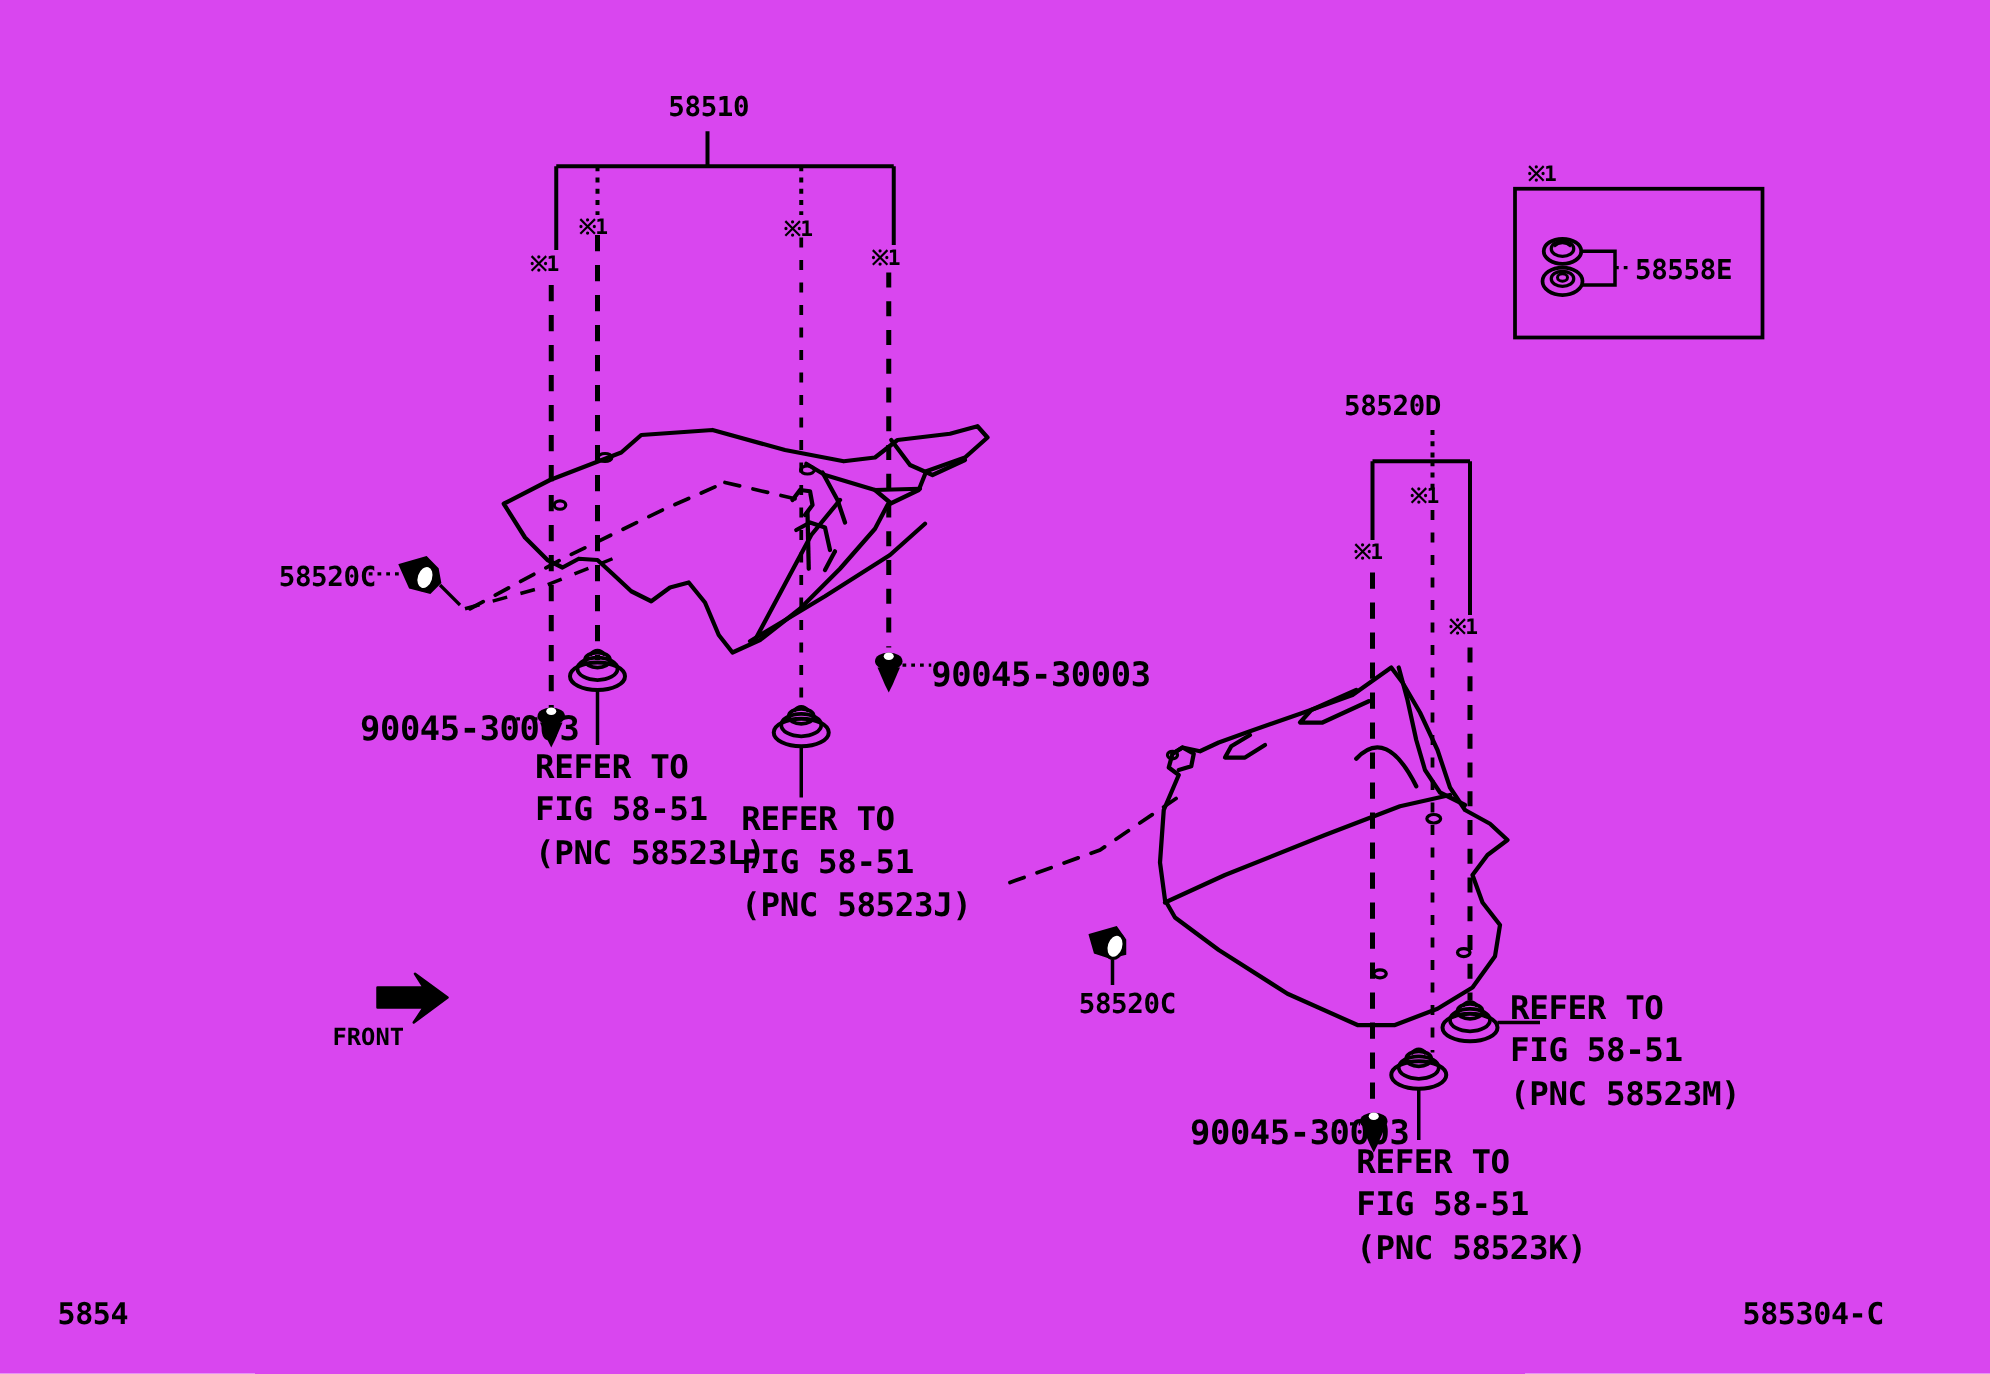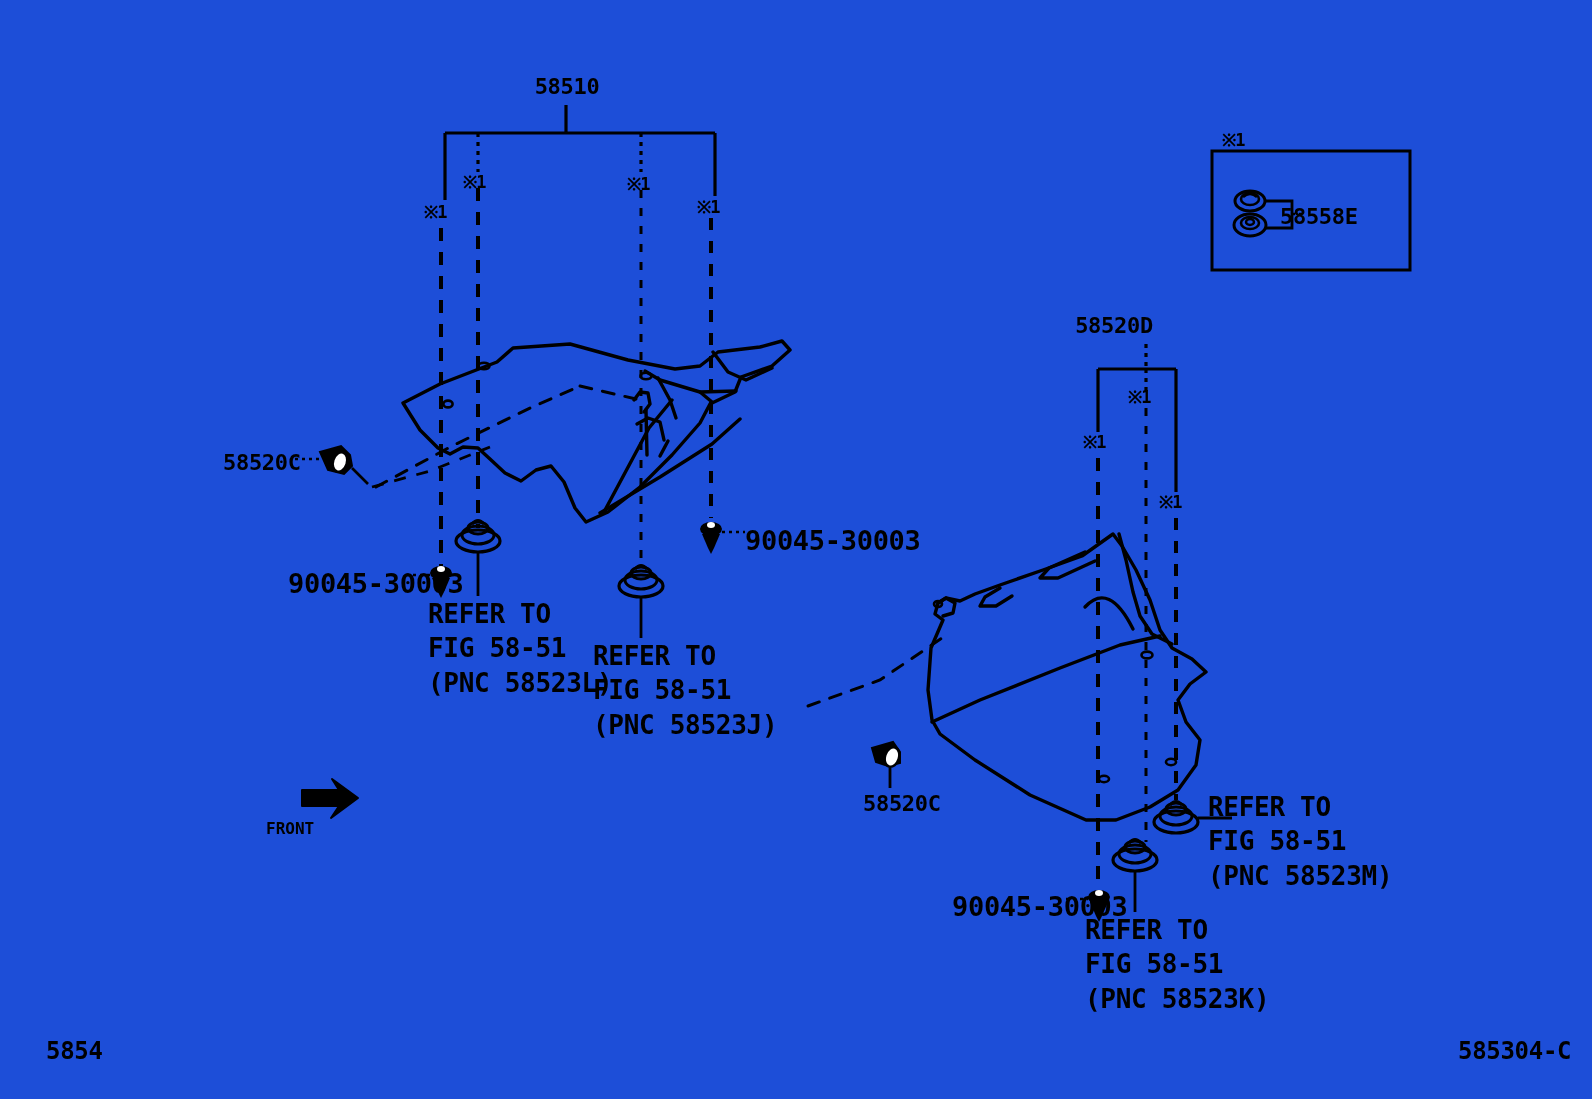--- a/index.html
+++ b/index.html
@@ -8,21 +8,21 @@
     padding: 0;
     background: #ffffff;
   }
   body {
     font-family: "DejaVu Sans Mono", "Liberation Mono", monospace;
   }
   #sheet {
     position: relative;
     width: 1592px;
     height: 1099px;
-    background: #1d4ed8;
+    background: #d946ef;
     overflow: hidden;
   }
   #sheet svg {
     position: absolute;
     top: 0;
     left: 0;
     width: 1592px;
     height: 1099px;
   }
   .lbl {
@@ -31,21 +31,21 @@
     font-weight: bold;
     color: #000000;
     white-space: pre;
     line-height: 1.32;
     letter-spacing: -0.3px;
   }
   .lbl-part   { font-size: 22px; }
   .lbl-bolt   { font-size: 27px; }
   .lbl-refer  { font-size: 26px; }
   .lbl-mark   { font-size: 17px; letter-spacing: -1px; }
-  .lbl-front  { font-size: 16px; letter-spacing: 0px; }
+  .lbl-front  { font-size: 19px; letter-spacing: 0px; }
   .lbl-foot   { font-size: 24px; }
   .ctr { text-align: center; }
 </style>
 </head>
 <body>
 
 <div id="sheet">
 
   <svg viewBox="0 0 1592 1099" xmlns="http://www.w3.org/2000/svg">
 
@@ -246,21 +246,21 @@
 
   <div class="lbl lbl-refer" style="left:428px; top:597px;">REFER TO
 FIG 58-51
 (PNC 58523L)</div>
 
   <div class="lbl lbl-refer" style="left:593px; top:639px;">REFER TO
 FIG 58-51
 (PNC 58523J)</div>
 
   <div class="lbl lbl-mark" style="left:1222px; top:129px;">※1</div>
-  <div class="lbl lbl-part" style="left:1280px; top:202px;">58558E</div>
+  <div class="lbl lbl-part" style="left:1308px; top:202px;">58558E</div>
 
   <div class="lbl lbl-part ctr" style="left:1044px; top:311px; width:140px;">58520D</div>
 
   <div class="lbl lbl-mark" style="left:1083px; top:431px;">※1</div>
   <div class="lbl lbl-mark" style="left:1128px; top:386px;">※1</div>
   <div class="lbl lbl-mark" style="left:1159px; top:491px;">※1</div>
 
   <div class="lbl lbl-part" style="left:863px; top:789px;">58520C</div>
 
   <div class="lbl lbl-bolt" style="left:952px; top:889px;">90045-30003</div>
@@ -269,15 +269,15 @@
 FIG 58-51
 (PNC 58523M)</div>
 
   <div class="lbl lbl-refer" style="left:1085px; top:913px;">REFER TO
 FIG 58-51
 (PNC 58523K)</div>
 
   <div class="lbl lbl-front" style="left:266px; top:818px;">FRONT</div>
 
   <div class="lbl lbl-foot" style="left:46px; top:1036px;">5854</div>
-  <div class="lbl lbl-foot" style="left:1458px; top:1036px;">585304-C</div>
+  <div class="lbl lbl-foot" style="left:1394px; top:1036px;">585304-C</div>
 
 </div>
 
 </body></html>

